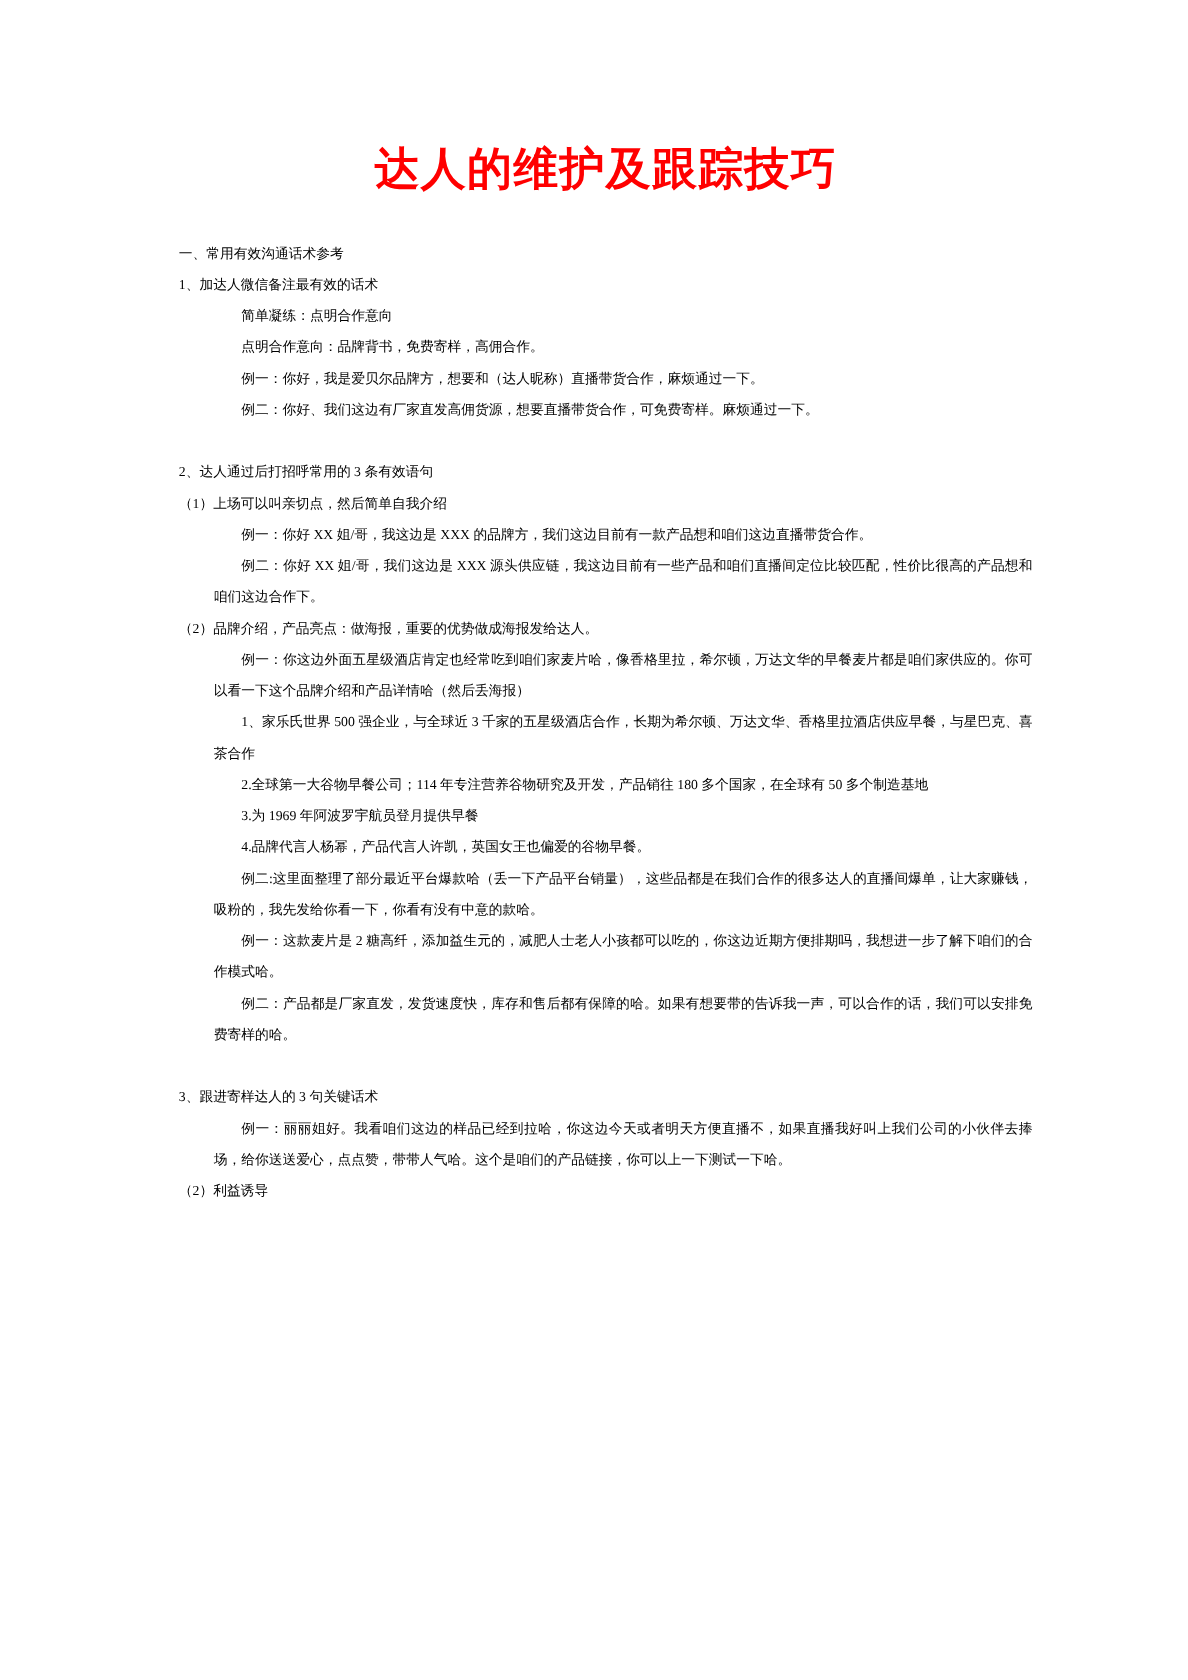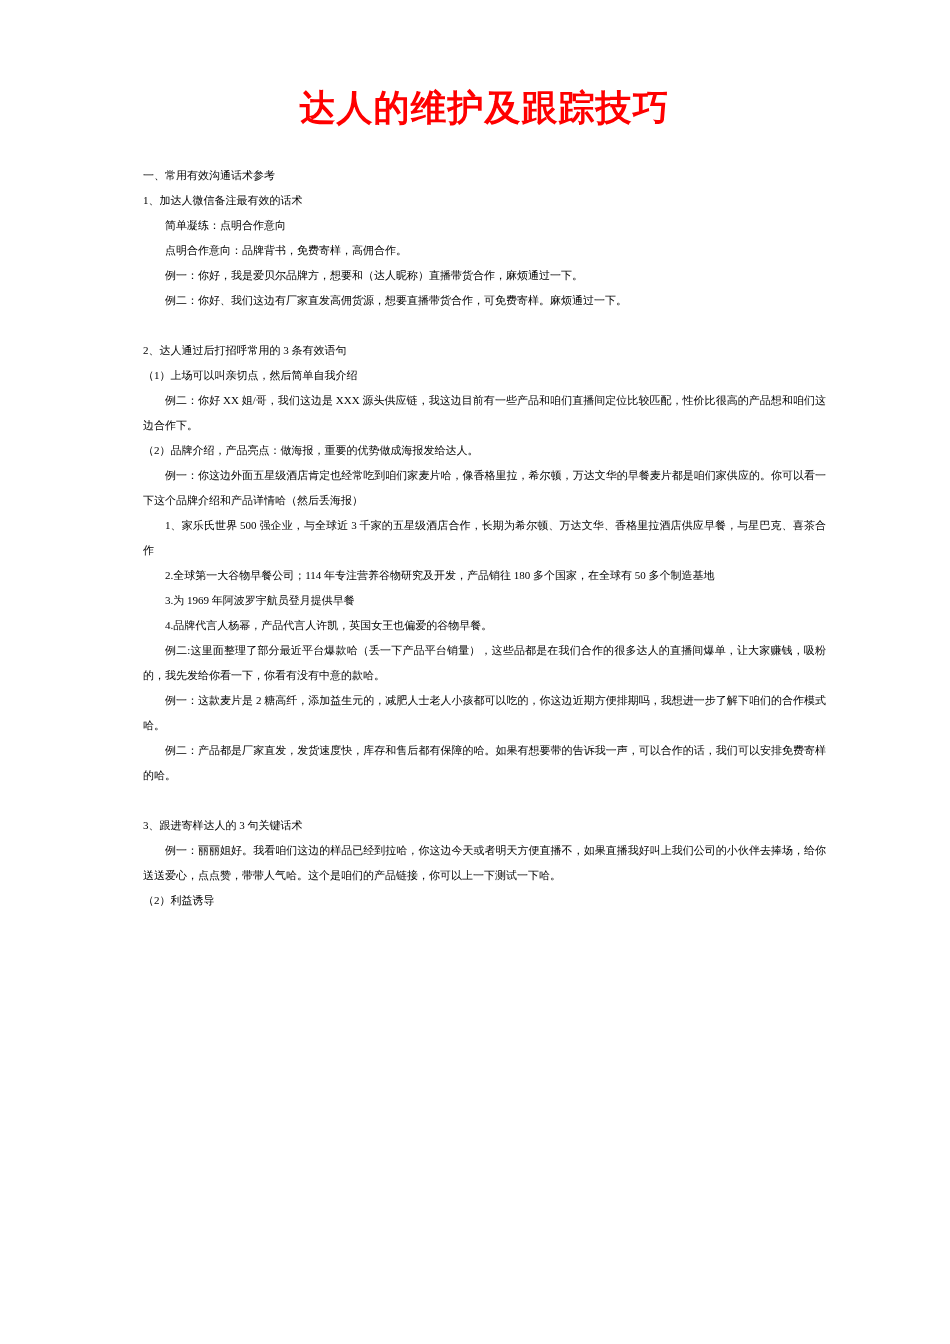--- a/index.html
+++ b/index.html
@@ -2,21 +2,21 @@
 <html><head>
 <meta charset="utf-8">
 <style>
   html, body { margin: 0; padding: 0; background: #ffffff; }
   .page {
     position: relative;
     width: 950px;
     height: 1344px;
     box-sizing: border-box;
     background: #ffffff;
-    padding: 84px 124px 0 143px;
+    padding: 112px 124px 0 143px;
     font-family: "Liberation Serif", "DejaVu Serif", serif;
     color: #000000;
     overflow: hidden;
   }
   .doc-title {
     margin: 0 0 32px 0;
     text-align: center;
     font-family: "DejaVu Sans", "Liberation Sans", sans-serif;
     font-weight: 700;
     font-size: 36px;
@@ -24,38 +24,39 @@
     letter-spacing: 1px;
     color: #FF0000;
   }
   .doc-body p.para {
     margin: 0;
     font-size: 11px;
     line-height: 25px;
     text-align: justify;
     word-break: break-all;
   }
-  .doc-body p.para.indent { text-indent: 2em; }
+  .doc-body p.para.indent { text-indent: 2em; margin-left: 28px; }
   .doc-body p.para.blank { height: 25px; }
 </style>
 </head>
 <body>
 
 <div class="page" style="background: rgb(255, 255, 255); color: rgb(0, 0, 0);">
   <h1 class="doc-title" style="color: rgb(255, 0, 0);">达人的维护及跟踪技巧</h1>
   <div class="doc-body">
       <p class="para">一、常用有效沟通话术参考</p>
       <p class="para">1、加达人微信备注最有效的话术</p>
       <p class="para indent">简单凝练：点明合作意向</p>
       <p class="para indent">点明合作意向：品牌背书，免费寄样，高佣合作。</p>
       <p class="para indent">例一：你好，我是爱贝尔品牌方，想要和（达人昵称）直播带货合作，麻烦通过一下。</p>
       <p class="para indent">例二：你好、我们这边有厂家直发高佣货源，想要直播带货合作，可免费寄样。麻烦通过一下。</p>
       <p class="para blank"></p>
       <p class="para">2、达人通过后打招呼常用的 3 条有效语句</p>
       <p class="para">（1）上场可以叫亲切点，然后简单自我介绍</p>
+      <p class="para indent">例一：你好 XX 姐/哥，我这边是 XXX 的品牌方，我们这边目前有一款产品想和咱们这边直播带货合作。</p>
       <p class="para indent">例二：你好 XX 姐/哥，我们这边是 XXX 源头供应链，我这边目前有一些产品和咱们直播间定位比较匹配，性价比很高的产品想和咱们这边合作下。</p>
       <p class="para">（2）品牌介绍，产品亮点：做海报，重要的优势做成海报发给达人。</p>
       <p class="para indent">例一：你这边外面五星级酒店肯定也经常吃到咱们家麦片哈，像香格里拉，希尔顿，万达文华的早餐麦片都是咱们家供应的。你可以看一下这个品牌介绍和产品详情哈（然后丢海报）</p>
       <p class="para indent">1、家乐氏世界 500 强企业，与全球近 3 千家的五星级酒店合作，长期为希尔顿、万达文华、香格里拉酒店供应早餐，与星巴克、喜茶合作</p>
       <p class="para indent">2.全球第一大谷物早餐公司；114 年专注营养谷物研究及开发，产品销往 180 多个国家，在全球有 50 多个制造基地</p>
       <p class="para indent">3.为 1969 年阿波罗宇航员登月提供早餐</p>
       <p class="para indent">4.品牌代言人杨幂，产品代言人许凯，英国女王也偏爱的谷物早餐。</p>
       <p class="para indent">例二:这里面整理了部分最近平台爆款哈（丢一下产品平台销量），这些品都是在我们合作的很多达人的直播间爆单，让大家赚钱，吸粉的，我先发给你看一下，你看有没有中意的款哈。</p>
       <p class="para indent">例一：这款麦片是 2 糖高纤，添加益生元的，减肥人士老人小孩都可以吃的，你这边近期方便排期吗，我想进一步了解下咱们的合作模式哈。</p>
       <p class="para indent">例二：产品都是厂家直发，发货速度快，库存和售后都有保障的哈。如果有想要带的告诉我一声，可以合作的话，我们可以安排免费寄样的哈。</p>

